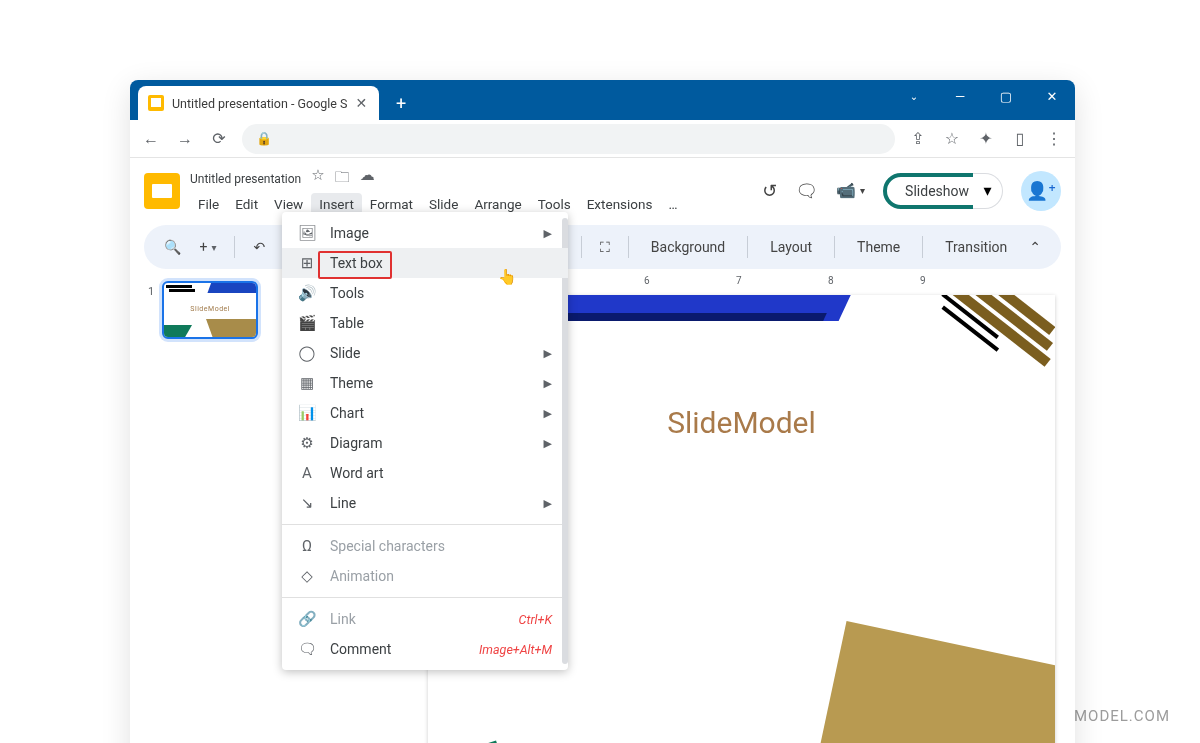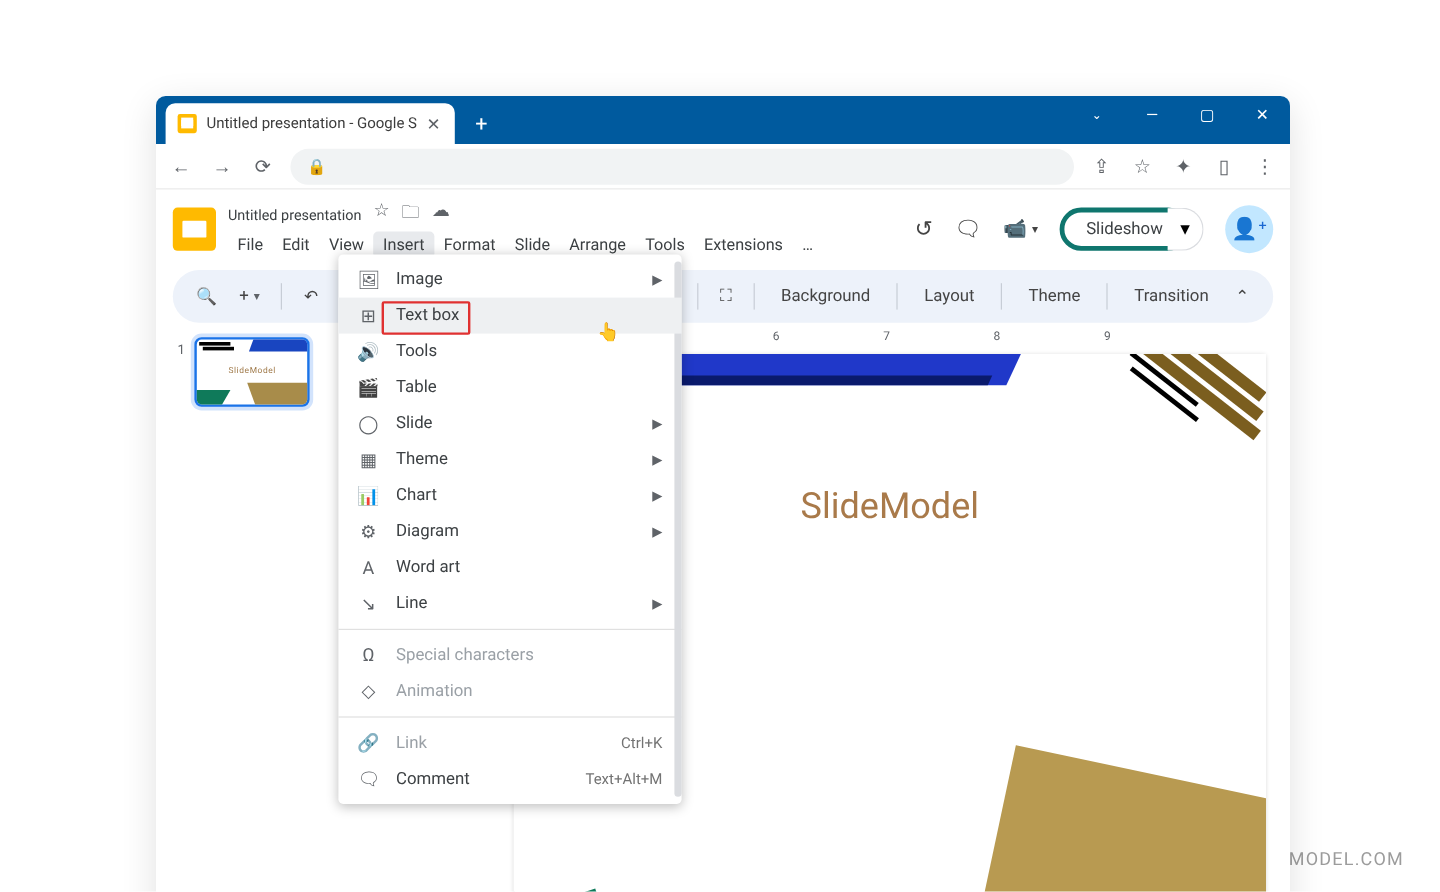--- a/index.html
+++ b/index.html
@@ -71,21 +71,21 @@
   .sc-text{position:absolute;left:0;right:0;top:110px;text-align:center;font-size:30px;color:#a97a4a;}
   .bottom-bar { position:absolute; left:14px; bottom:10px; display:flex; gap:18px; color:#444; font-size:16px;}
   .fab{position:absolute;right:8px;bottom:8px;width:34px;height:34px;border-radius:50%;background:#fff;box-shadow:0 1px 4px rgba(0,0,0,.3);display:flex;align-items:center;justify-content:center;color:#5f6368;}
   
   .dropdown { position:absolute; left:152px; top:54px; width:286px; background:#fff; border-radius:4px; box-shadow:0 2px 10px rgba(0,0,0,.25); padding:6px 0; z-index:50;}
   .dd-scroll{position:absolute;right:0;top:6px;bottom:6px;width:6px;background:#dadce0;border-radius:3px;}
   .dd-item { display:flex; align-items:center; height:30px; padding:0 16px; font-size:14px; color:#3c4043; gap:14px; position:relative;}
   .dd-item.hovered{background:#eef0f2;}
   .dd-item.highlight::after{content:"";position:absolute;left:36px;top:3px;width:70px;height:24px;border:2px solid #e03131;border-radius:2px;pointer-events:none;}
   .dd-item .arrow{margin-left:auto;color:#5f6368;font-size:11px;}
-  .dd-item .shortcut{margin-left:auto;color:#737373;font-size:12.5px;}
+  .dd-item .shortcut{margin-left:auto;color:#ef4444;font-size:12.5px;font-style:italic;}
   .dd-item.disabled{color:#9aa0a6;}
   .dd-sep{height:1px;background:#e0e0e0;margin:6px 0;}
   .dd-icon{width:18px;text-align:center;color:#5f6368;font-size:15px;}
   .cursor{position:absolute;left:368px;top:110px;font-size:15px;color:#000;pointer-events:none;z-index:60;}
   .chev{font-size:10px;color:#fff;}
 </style>
 </head>
 <body>
 
 <div class="watermark">SLIDEMODEL.COM</div>
@@ -238,21 +238,21 @@
         </div>
         <div class="dd-sep"></div>
         <div class="dd-item disabled">
           <span class="dd-icon">🔗</span>
           <span>Link</span>
           <span class="shortcut">Ctrl+K</span>
         </div>
         <div class="dd-item">
           <span class="dd-icon">🗨</span>
           <span>Comment</span>
-          <span class="shortcut">Text+Alt+M</span>
+          <span class="shortcut">Image+Alt+M</span>
         </div>
       </div>
     <span class="cursor">👆</span>
 
     <div class="workspace">
       <div class="thumb-col">
         <span class="thumb-num">1</span>
         <div class="thumb">
           <div class="tdeco4"></div><div class="tdeco1"></div><div class="tdeco2"></div><div class="tdeco3"></div>
           <div class="tlabel">SlideModel</div>

